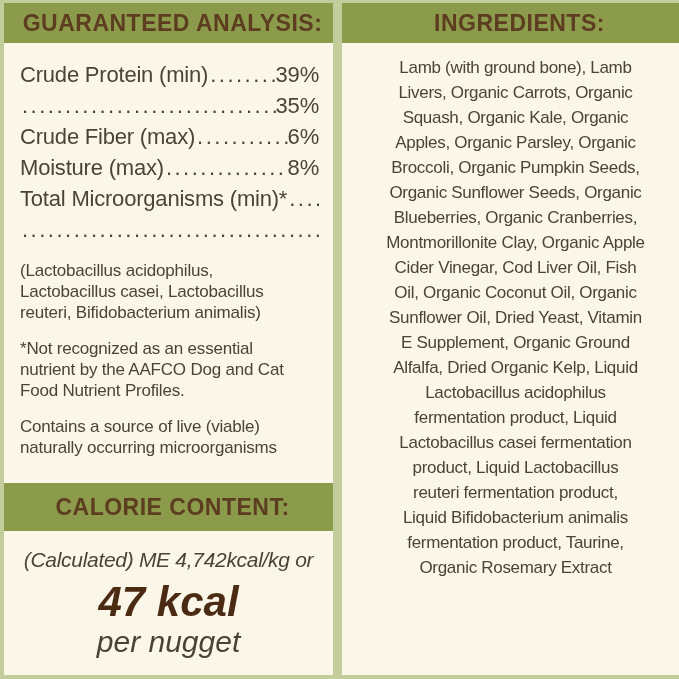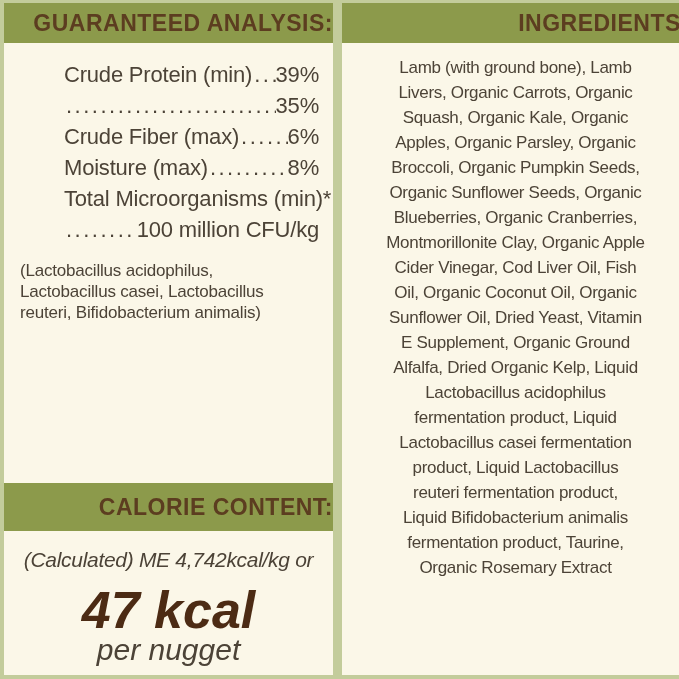--- a/index.html
+++ b/index.html
@@ -23,38 +23,37 @@
 
   .bar {
     height: 40px;
     background: var(--olive, #8C9A4B);
     color: var(--header_text, #5C3D20);
     font-weight: bold;
     font-size: 23px;
     letter-spacing: 0.5px;
     display: flex;
     align-items: center;
-    justify-content: flex-end;
+    justify-content: center;
     padding-left: 8px;
   }
 
   .ga-content {
     padding: 16px 14px 0 16px;
     color: var(--body_text, #4C4337);
   }
 
   .ga-row {
     display: flex;
     align-items: baseline;
     height: 31px;
     line-height: 31px;
     font-size: 22px;
     letter-spacing: -0.2px;
     white-space: nowrap;
-    margin-left: 44px;
   }
   .ga-row .leader {
     flex: 1;
     overflow: hidden;
     letter-spacing: 2.5px;
     padding: 0 2px;
     min-width: 0;
   }
   .ga-row .val { text-align: right; }
 
@@ -75,25 +74,25 @@
   .cal-block {
     position: absolute;
     left: 0; right: 0;
     top: 543px;
     text-align: center;
     color: var(--body_text, #4C4337);
     font-style: italic;
   }
   .cal-line1 { font-size: 21px; line-height: 28px; letter-spacing: -0.3px; }
   .cal-kcal {
-    font-size: 52px;
+    font-size: 42px;
     line-height: 46px;
     font-weight: bold;
     color: var(--kcal_text, #4C2B14);
-    margin-top: 13px;
+    margin-top: 5px;
   }
   .cal-per { font-size: 30px; line-height: 28px; margin-top: 3px; }
 
   .ing-text {
     margin-top: 12px;
     padding: 0 16px;
     text-align: center;
     color: var(--body_text, #4C4337);
     font-size: 17px;
     line-height: 25px;
@@ -128,26 +127,30 @@
       <span>Moisture (max)</span>
       <span class="leader">...............................................................</span>
       <span class="val">8%</span>
     </div>
     <div class="ga-row">
       <span>Total Microorganisms (min)*</span>
       <span class="leader">...............................................................</span>
     </div>
     <div class="ga-row">
       <span class="leader">...............................................................</span>
-      <span class="val">100 million CFU/kg</span>
     </div>
 
     <div class="note">(Lactobacillus acidophilus,
 Lactobacillus casei, Lactobacillus
 reuteri, Bifidobacterium animalis)</div>
+    <div class="note">*Not recognized as an essential
+nutrient by the AAFCO Dog and Cat
+Food Nutrient Profiles.</div>
+    <div class="note">Contains a source of live (viable)
+naturally occurring microorganisms</div>
   </div>
 
   <div class="bar cal-bar">
     <span>CALORIE CONTENT:</span>
   </div>
 
   <div class="cal-block">
     <div class="cal-line1">(Calculated) ME 4,742kcal/kg or</div>
     <div class="cal-kcal">47 kcal</div>
     <div class="cal-per">per nugget</div>

